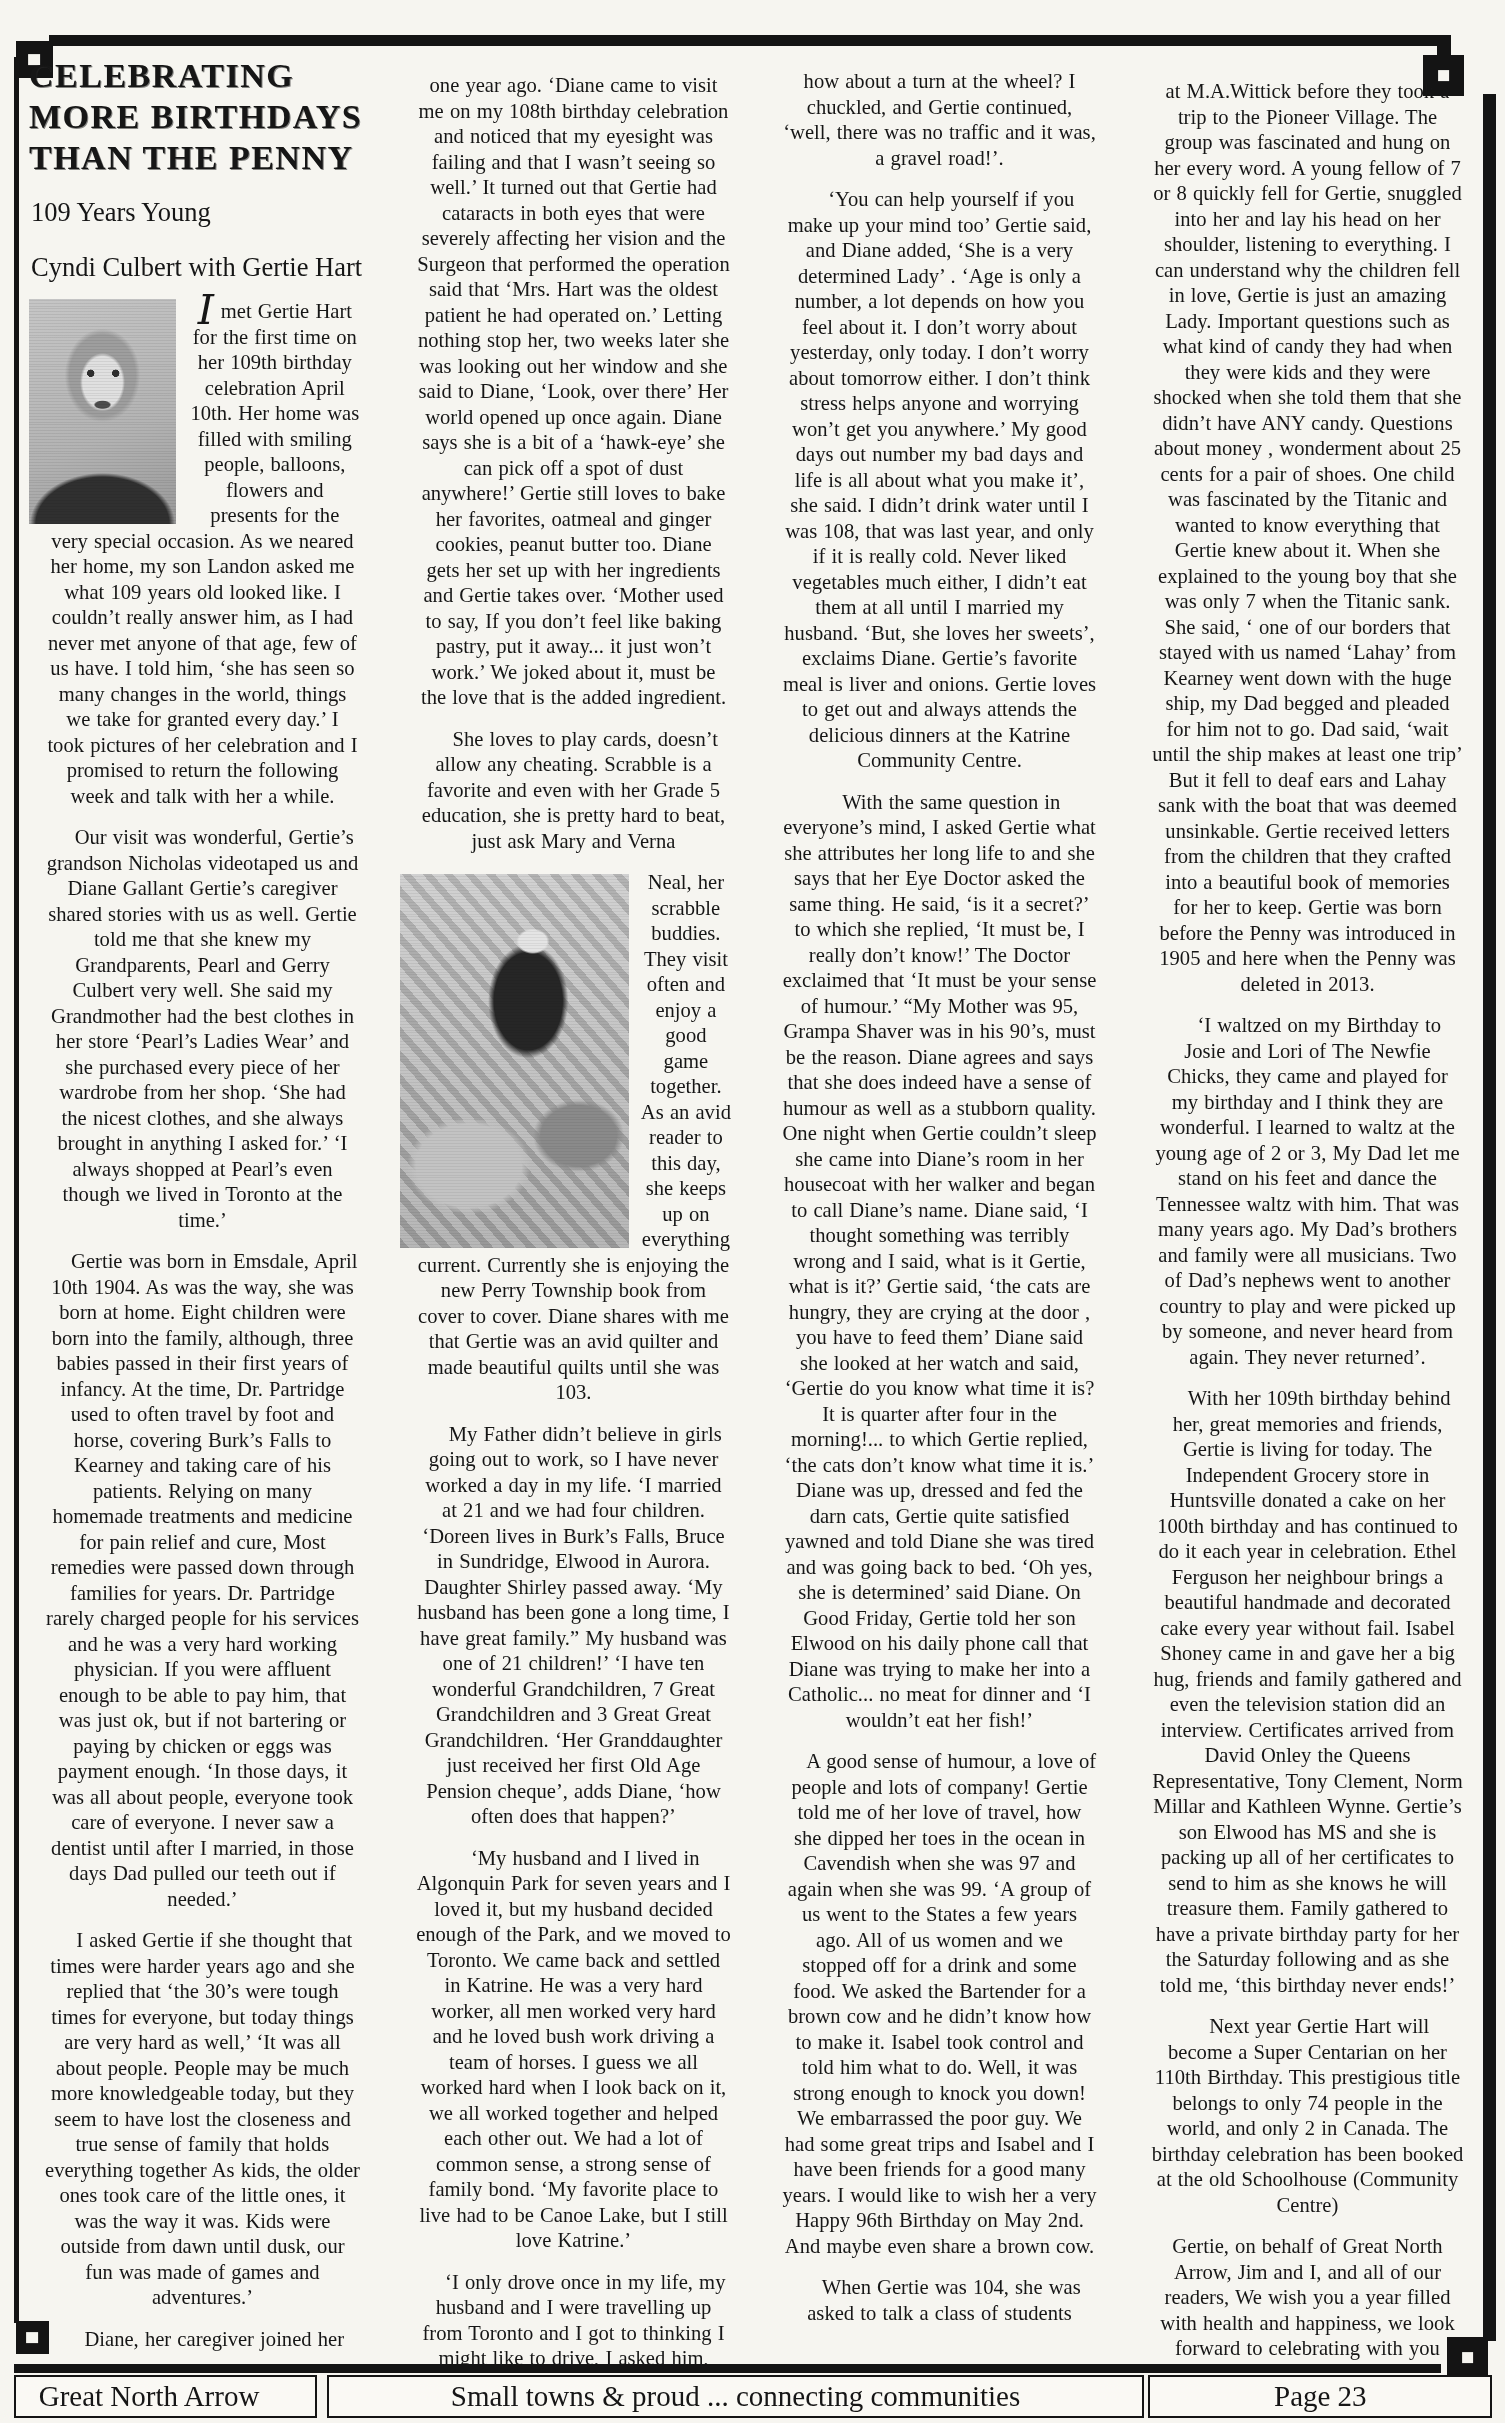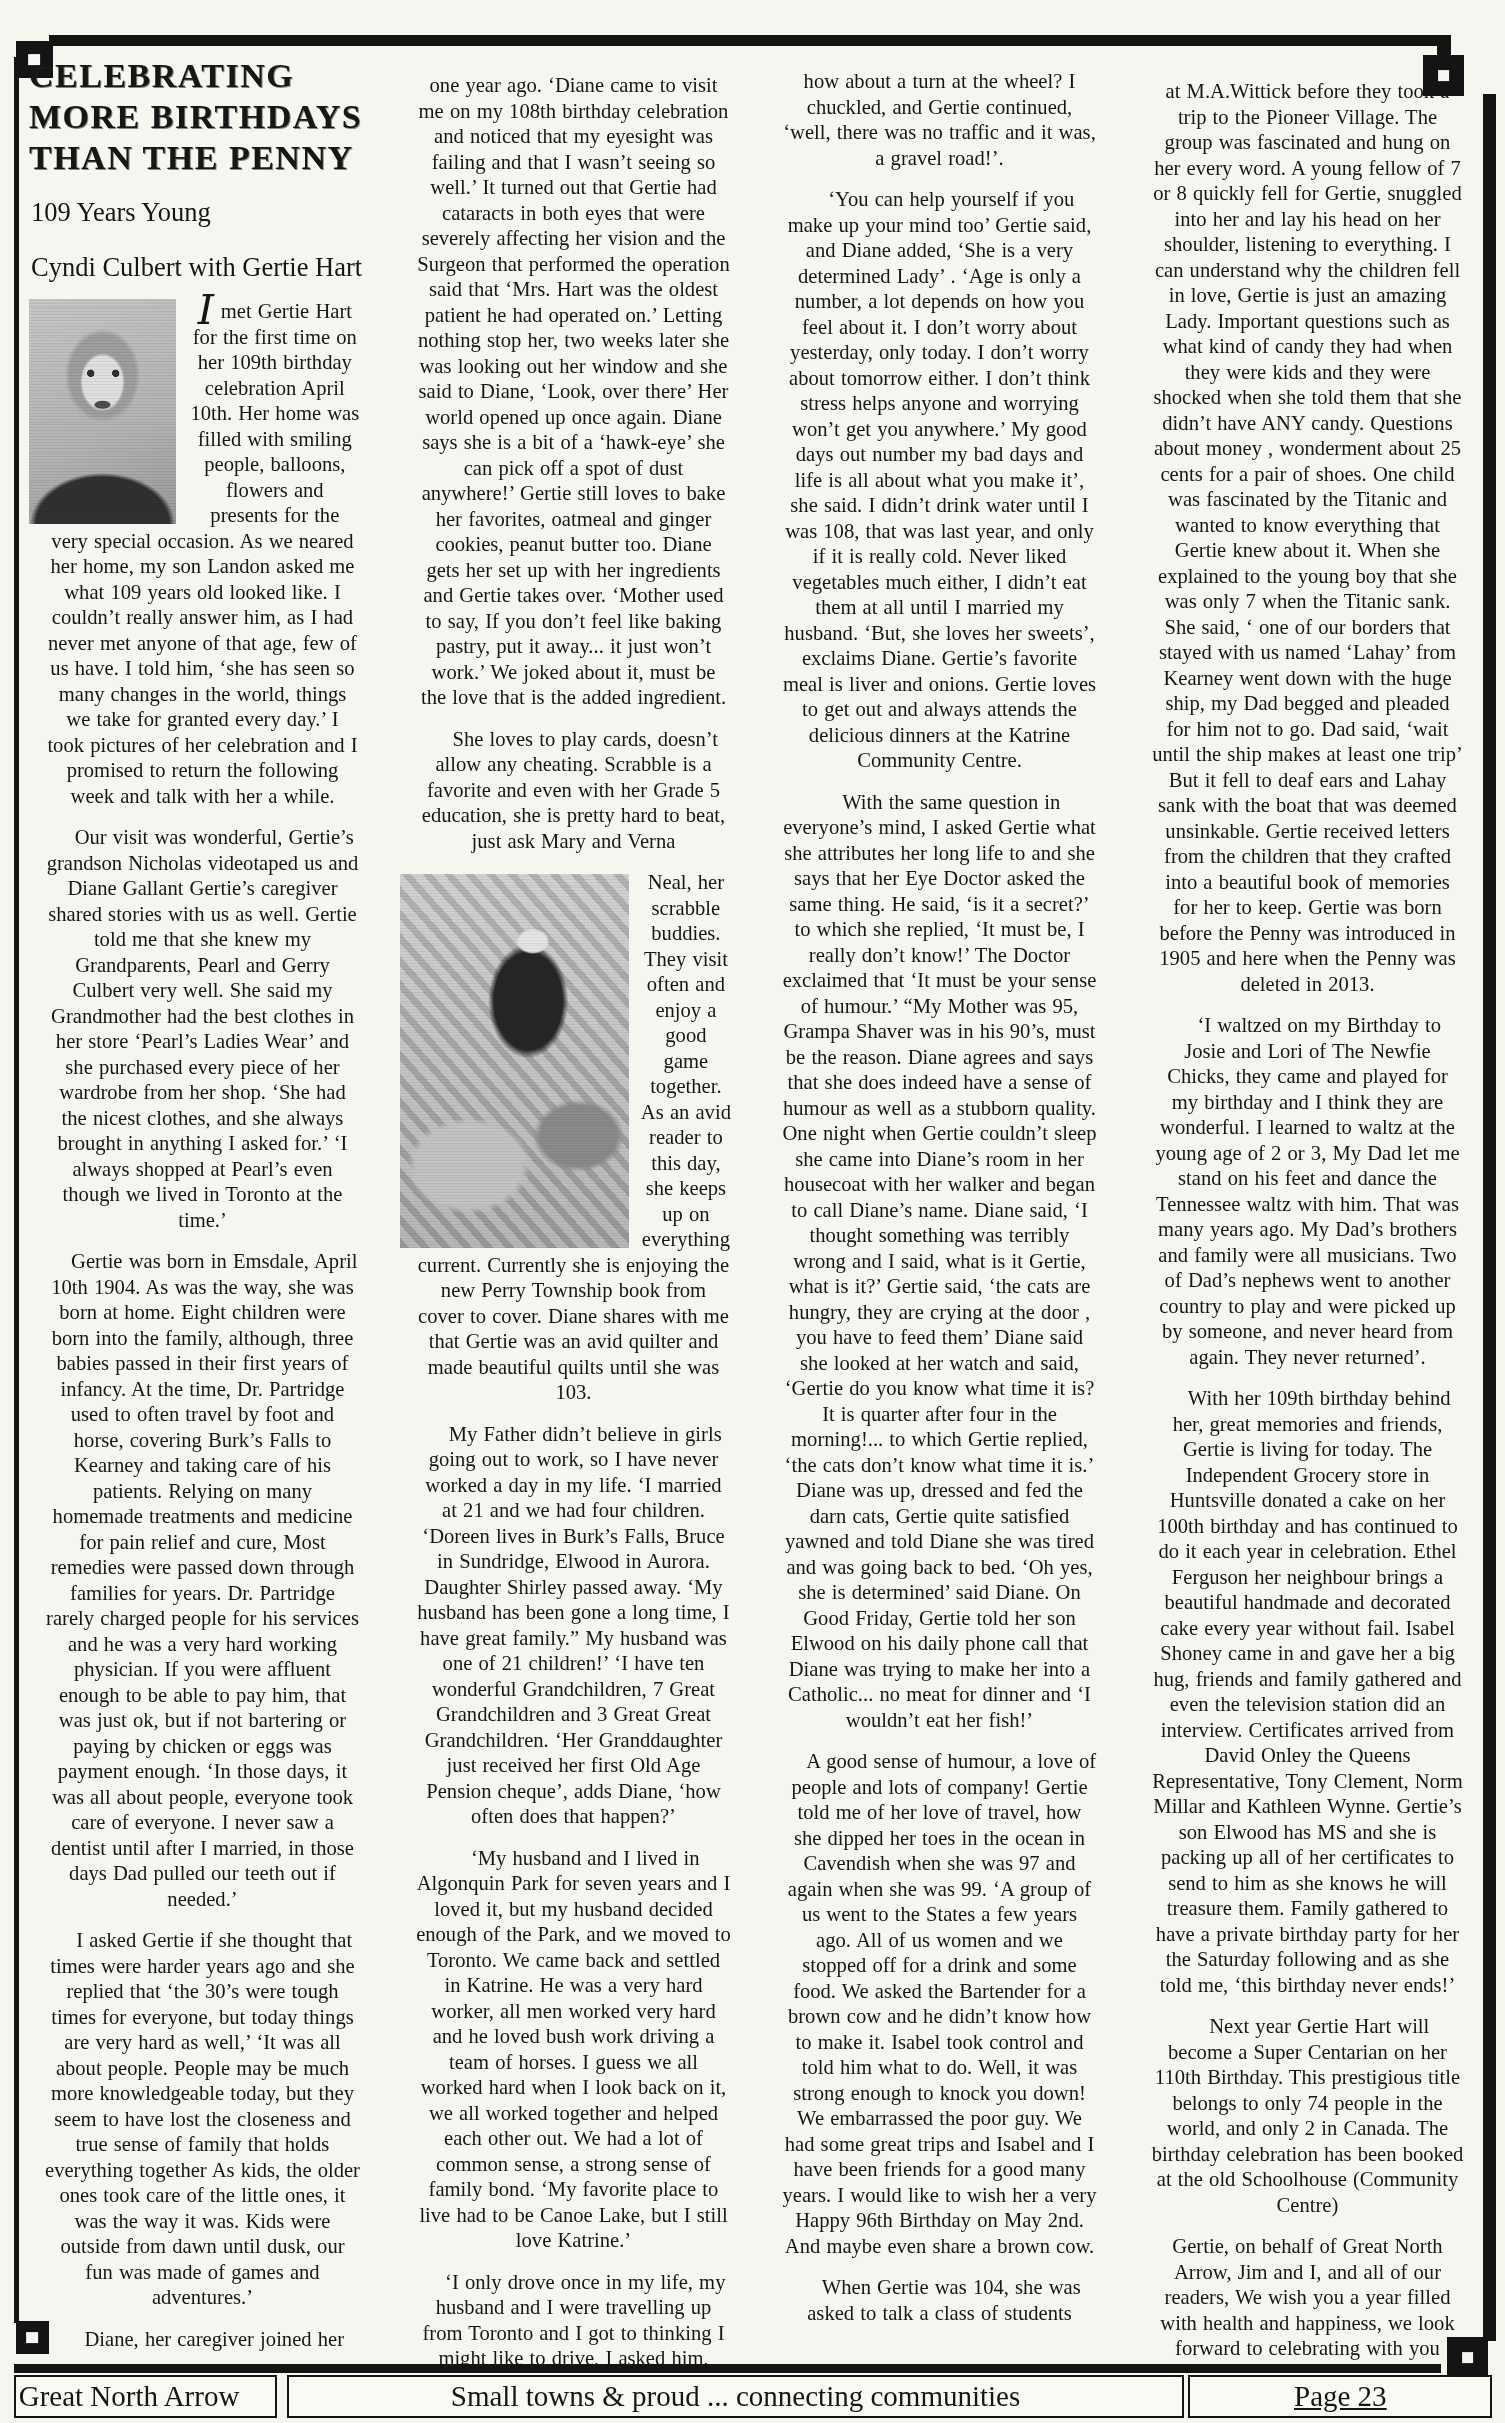--- a/index.html
+++ b/index.html
@@ -64,25 +64,25 @@
       radial-gradient(ellipse 69px 55px at 78% 70%, #8f8a81 55%, transparent 66%),
       repeating-linear-gradient(48deg, rgba(70,70,70,.22) 0 6.9px, rgba(214,211,204,.22) 6.9px 15.7px),
       linear-gradient(#d4d1c9,#b3afa5);
   }
   
   .footer{position:absolute;left:13.7px;right:13.7px;bottom:5.9px;}
   .footer-rule{height:8.8px;background:#141414;width:calc(100% - 51px);}
   .footer-cells{display:flex;margin-top:2px;}
   .fcell{
     border:2.9px solid #141414;background:#faf9f4;height:39px;
-    display:flex;align-items:center;font-size:29px;padding:0 3px;white-space:nowrap;
+    display:flex;align-items:center;font-size:29px;padding:0 23px;white-space:nowrap;
   }
   .fcell-left{width:253px;}
   .fcell-center{flex:1;justify-content:center;margin-left:10px;}
-  .fcell-right{width:294px;justify-content:center;margin-left:3.9px;text-decoration:underline;}
+  .fcell-right{width:294px;justify-content:center;margin-left:3.9px;}
 </style>
 </head>
 <body>
 
 <div class="page">
 
   <div class="frame frame-top"></div>
   <div class="frame frame-left"></div>
   <div class="frame frame-right"></div>
   <div class="orn orn-tl"></div>

